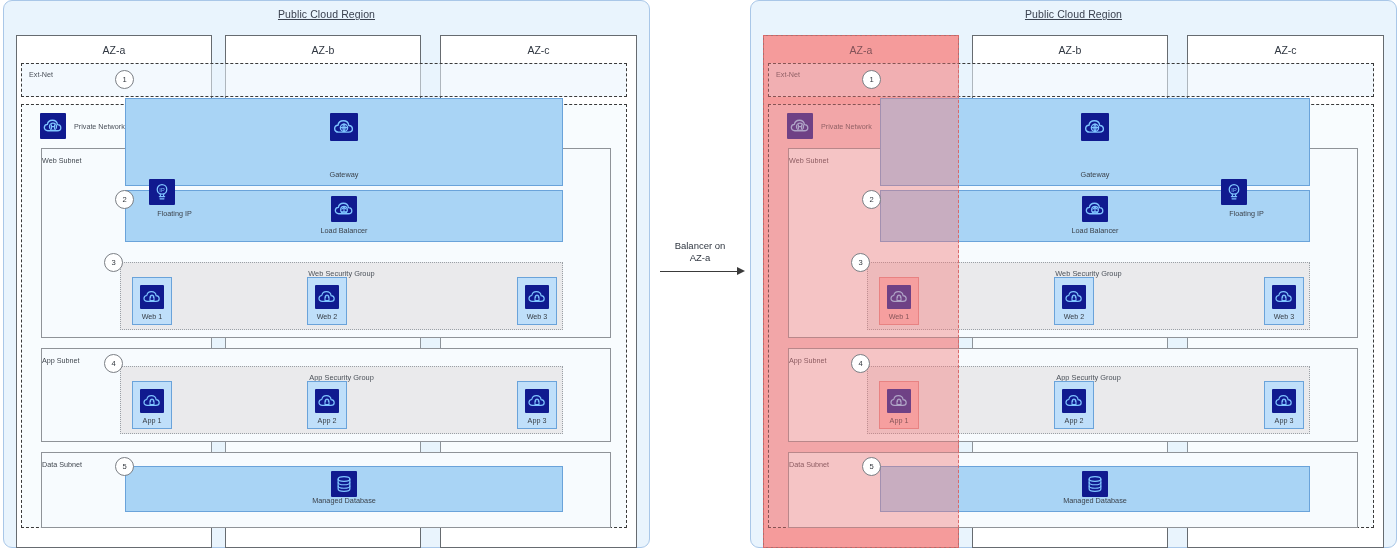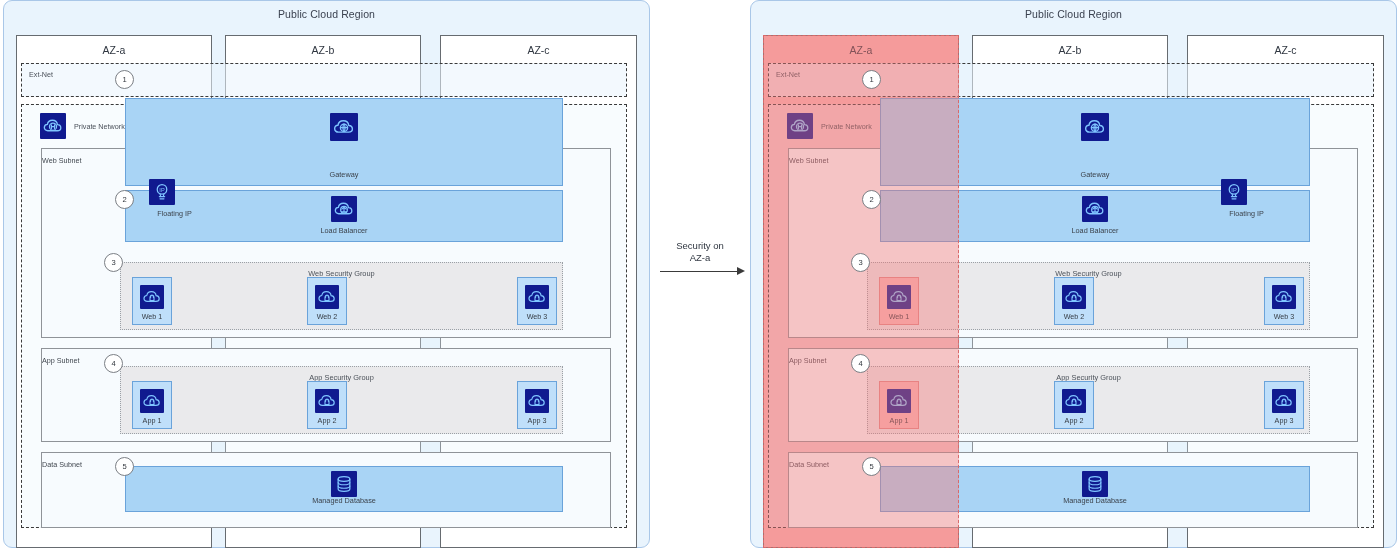--- a/index.html
+++ b/index.html
@@ -10,21 +10,21 @@
   .abs{position:absolute;box-sizing:border-box;}
 
   
   .region{
     border:1px solid #a9c7e8;
     border-radius:9px;
     background:#e9f4fd;
   }
   .region-title{
     position:absolute;left:0;right:0;top:7px;text-align:center;
-    font-size:10.5px;color:#3b4250;letter-spacing:.1px;
+    font-size:10.5px;color:#3b4250;letter-spacing:.1px;text-decoration:underline;
   }
 
   
   .az{
     border:1.3px solid #666b70;
     background:#ffffff;
   }
   .az-label{
     position:absolute;left:0;right:0;top:8px;text-align:center;
     font-size:10.5px;color:#2f3640;
@@ -428,17 +428,17 @@
           <div class="node-label">App 3</div>
         </div>
       </div>
       <div class="abs incident-overlay" style="left: 13px; top: 35px; width: 196px; height: 513px;"></div>
       <div class="abs callout" style="left: 112px; top: 70px;">1</div>
       <div class="abs callout" style="left: 112px; top: 190px;">2</div>
       <div class="abs callout" style="left: 101px; top: 253px;">3</div>
       <div class="abs callout" style="left: 101px; top: 354px;">4</div>
       <div class="abs callout" style="left: 112px; top: 457px;">5</div>
     </div>
-    <div class="arrow-text" style="left: 658px; top: 240px; width: 84px;">Security on
+    <div class="arrow-text" style="left: 658px; top: 240px; width: 84px;">Balancer on
 AZ-a</div>
     <div class="arrow-line" style="left: 660px; top: 271px; width: 78px;"></div>
     <div class="arrow-head" style="left: 737px; top: 267px;"></div>
   </div>
 
 </body></html>

